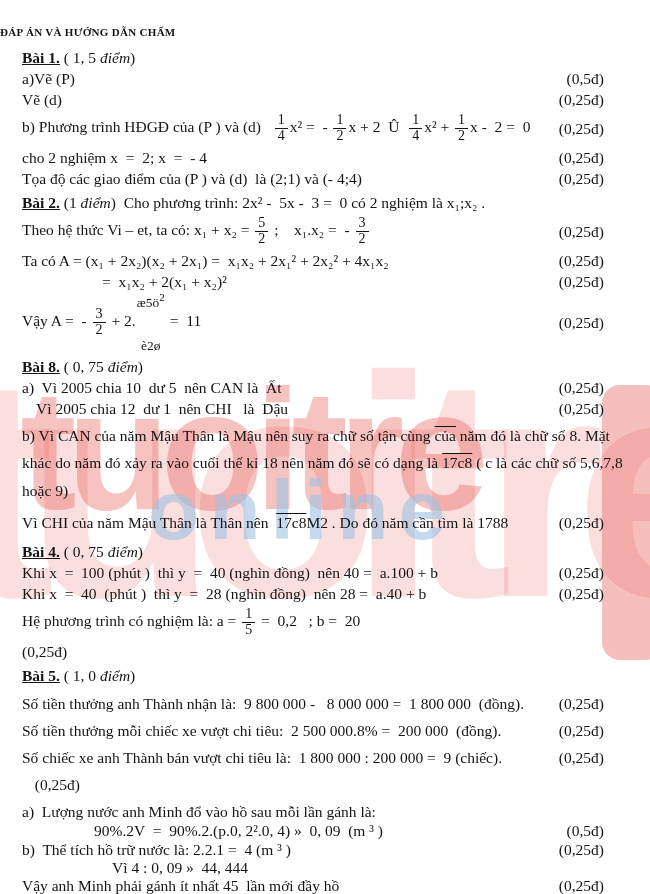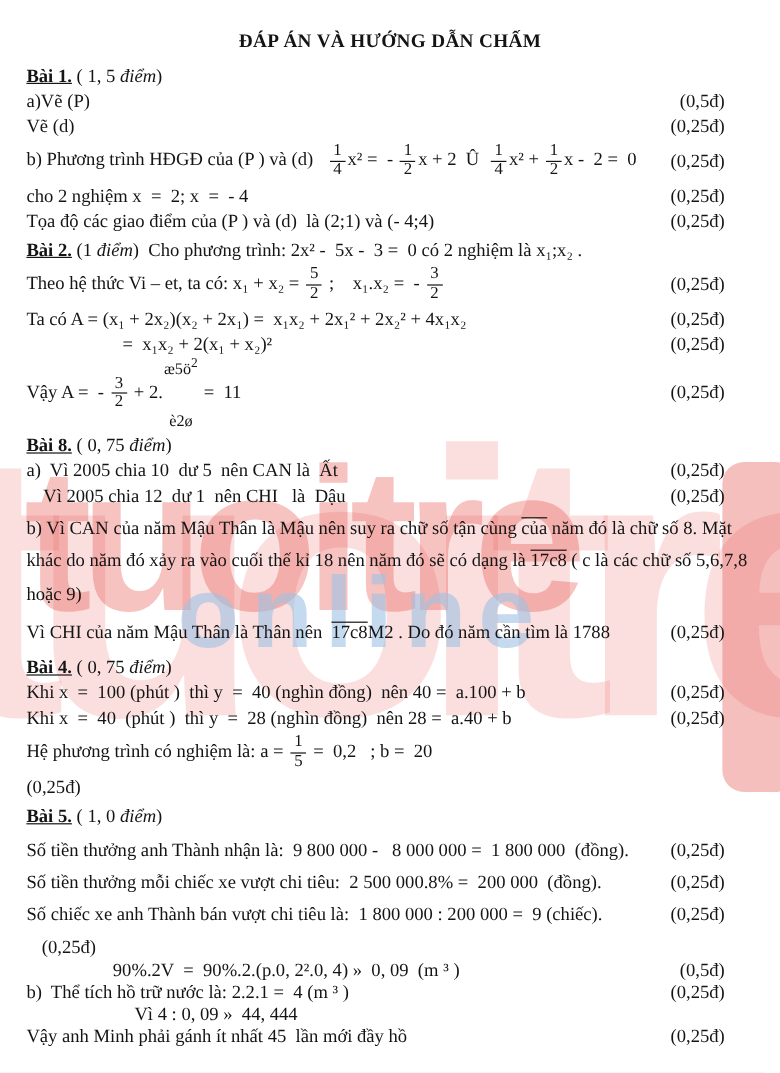--- a/index.html
+++ b/index.html
@@ -11,21 +11,21 @@
   .wm-pink{position:absolute;left:-50px;top:330px;font-size:315px;letter-spacing:-30px;
            color:rgba(236,110,104,0.22);white-space:nowrap;line-height:1;}
   .wm-red{position:absolute;left:20px;top:365px;font-size:170px;letter-spacing:-10px;
           color:rgba(228,78,72,0.34);white-space:nowrap;line-height:1;}
   .wm-bar{position:absolute;right:-14px;top:385px;width:62px;height:275px;border-radius:18px;
           background:rgba(230,88,82,0.38);}
   .wm-blue{position:absolute;left:148px;top:468px;font-size:84px;letter-spacing:10px;
            color:rgba(158,193,228,0.60);white-space:nowrap;line-height:1;}
   
   .content{position:relative;z-index:2;padding-top:26px;}
-  .title{text-align:center;font-weight:bold;font-size:16px;letter-spacing:.3px;margin-bottom:9px;}
+  .title{font-weight:bold;font-size:11px;letter-spacing:.3px;margin-bottom:9px;}
   .row{display:flex;align-items:center;padding:0 46px 0 22px;font-size:15.5px;line-height:21px;}
   .row .main{flex:1;white-space:pre-wrap;}
   .pts{width:58px;text-align:right;white-space:nowrap;}
   .head{margin-top:3px;}
   .b{font-weight:bold;}
   .u{text-decoration:underline;}
   .i{font-style:italic;}
   .ov{text-decoration:overline;}
   .tall{min-height:37px;}
   .para .main{line-height:27.5px;}
@@ -154,20 +154,23 @@
       <span class="pts">(0,25đ)</span>
     </div>
     <div class="row tight mt">
       <span class="main">Số chiếc xe anh Thành bán vượt chi tiêu là:  1 800 000 : 200 000 =  9 (chiếc).</span>
       <span class="pts">(0,25đ)</span>
     </div>
     <div class="row tight mt">
       <span class="pts">(0,25đ)</span>
     </div>
 
+    <div class="row tight mt">
+      <span class="main">a)  Lượng nước anh Minh đổ vào hồ sau mỗi lần gánh là:</span>
+    </div>
     <div class="row tight indent-c">
       <span class="main">90%.2V  =  90%.2.(p.0, 2².0, 4) »  0, 09  (m ³ )</span>
       <span class="pts">(0,5đ)</span>
     </div>
     <div class="row tight">
       <span class="main">b)  Thể tích hồ trữ nước là: 2.2.1 =  4 (m ³ )</span>
       <span class="pts">(0,25đ)</span>
     </div>
     <div class="row xtight indent-d">
       <span class="main">Vì 4 : 0, 09 »  44, 444</span>

